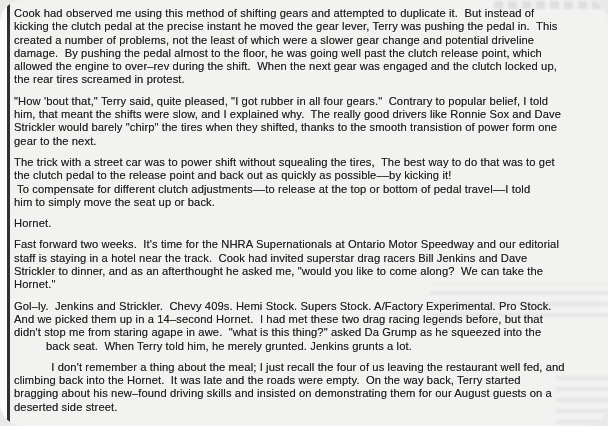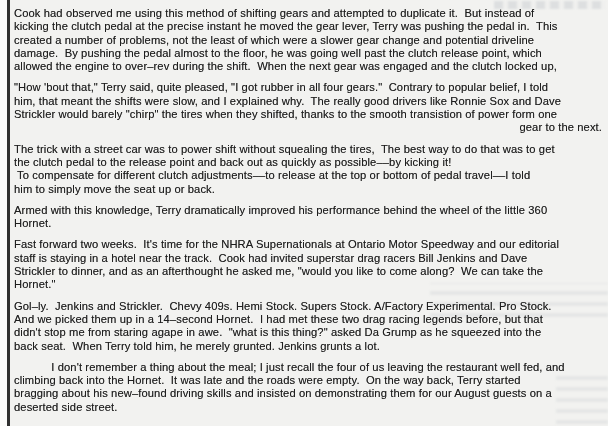--- a/index.html
+++ b/index.html
@@ -67,61 +67,61 @@
   .bleed-bottom {
     right: 0; top: 372px;
     width: 52px; height: 52px;
     background: repeating-linear-gradient(0deg,
       rgba(135,145,160,0.22) 0 4px, transparent 4px 11px);
   }
 </style>
 </head>
 <body>
 
-<div class="page" style="background: rgb(242, 242, 240);">
+<div class="page" style="background: rgb(242, 242, 240); border-radius: 23px;">
   <div class="edge-strip" style="background: rgb(251, 251, 250);"></div>
   <div class="edge-line" style="background: rgb(48, 48, 48);"></div>
   <div class="bleed bleed-top"></div>
   <div class="bleed bleed-mid"></div>
   <div class="bleed bleed-bottom"></div>
   <div class="text-block" id="text-block">
       <div class="para">
         <div class="line" style="color: rgb(30, 30, 30);">Cook had observed me using this method of shifting gears and attempted to duplicate it.  But instead of</div>
         <div class="line" style="color: rgb(30, 30, 30);">kicking the clutch pedal at the precise instant he moved the gear lever, Terry was pushing the pedal in.  This</div>
         <div class="line" style="color: rgb(30, 30, 30);">created a number of problems, not the least of which were a slower gear change and potential driveline</div>
         <div class="line" style="color: rgb(30, 30, 30);">damage.  By pushing the pedal almost to the floor, he was going well past the clutch release point, which</div>
         <div class="line" style="color: rgb(30, 30, 30);">allowed the engine to over–rev during the shift.  When the next gear was engaged and the clutch locked up,</div>
+        <div class="line" style="color: rgb(30, 30, 30);">the rear tires screamed in protest.</div>
       </div>
       <div class="para">
         <div class="line" style="color: rgb(30, 30, 30);">"How 'bout that," Terry said, quite pleased, "I got rubber in all four gears."  Contrary to popular belief, I told</div>
         <div class="line" style="color: rgb(30, 30, 30);">him, that meant the shifts were slow, and I explained why.  The really good drivers like Ronnie Sox and Dave</div>
         <div class="line" style="color: rgb(30, 30, 30);">Strickler would barely "chirp" the tires when they shifted, thanks to the smooth transistion of power form one</div>
-        <div class="line" style="color: rgb(30, 30, 30); text-align: right;">gear to the next.</div>
+        <div class="line" style="color: rgb(30, 30, 30);">gear to the next.</div>
       </div>
       <div class="para">
         <div class="line" style="color: rgb(30, 30, 30);">The trick with a street car was to power shift without squealing the tires,  The best way to do that was to get</div>
         <div class="line" style="color: rgb(30, 30, 30);">the clutch pedal to the release point and back out as quickly as possible––by kicking it!</div>
         <div class="line" style="color: rgb(30, 30, 30);"> To compensate for different clutch adjustments––to release at the top or bottom of pedal travel––I told</div>
         <div class="line" style="color: rgb(30, 30, 30);">him to simply move the seat up or back.</div>
       </div>
       <div class="para">
-        <div class="line" style="color: rgb(30, 30, 30);">Armed with this knowledge, Terry dramatically improved his performance behind the wheel of the little 360</div>
         <div class="line" style="color: rgb(30, 30, 30);">Hornet.</div>
       </div>
       <div class="para">
         <div class="line" style="color: rgb(30, 30, 30);">Fast forward two weeks.  It's time for the NHRA Supernationals at Ontario Motor Speedway and our editorial</div>
         <div class="line" style="color: rgb(30, 30, 30);">staff is staying in a hotel near the track.  Cook had invited superstar drag racers Bill Jenkins and Dave</div>
         <div class="line" style="color: rgb(30, 30, 30);">Strickler to dinner, and as an afterthought he asked me, "would you like to come along?  We can take the</div>
         <div class="line" style="color: rgb(30, 30, 30);">Hornet."</div>
       </div>
       <div class="para">
         <div class="line" style="color: rgb(30, 30, 30);">Gol–ly.  Jenkins and Strickler.  Chevy 409s. Hemi Stock. Supers Stock. A/Factory Experimental. Pro Stock.</div>
         <div class="line" style="color: rgb(30, 30, 30);">And we picked them up in a 14–second Hornet.  I had met these two drag racing legends before, but that</div>
         <div class="line" style="color: rgb(30, 30, 30);">didn't stop me from staring agape in awe.  "what is this thing?" asked Da Grump as he squeezed into the</div>
-        <div class="line" style="color: rgb(30, 30, 30);">back seat.  When Terry told him, he merely grunted. Jenkins grunts a lot.</div>
+        <div class="line" style="color: rgb(30, 30, 30); margin-left: 32px;">back seat.  When Terry told him, he merely grunted. Jenkins grunts a lot.</div>
       </div>
       <div class="para">
         <div class="line" style="color: rgb(30, 30, 30); text-align: center;">I don't remember a thing about the meal; I just recall the four of us leaving the restaurant well fed, and</div>
         <div class="line" style="color: rgb(30, 30, 30);">climbing back into the Hornet.  It was late and the roads were empty.  On the way back, Terry started</div>
         <div class="line" style="color: rgb(30, 30, 30);">bragging about his new–found driving skills and insisted on demonstrating them for our August guests on a</div>
         <div class="line" style="color: rgb(30, 30, 30);">deserted side street.</div>
       </div>
     </div>
 </div>
 

